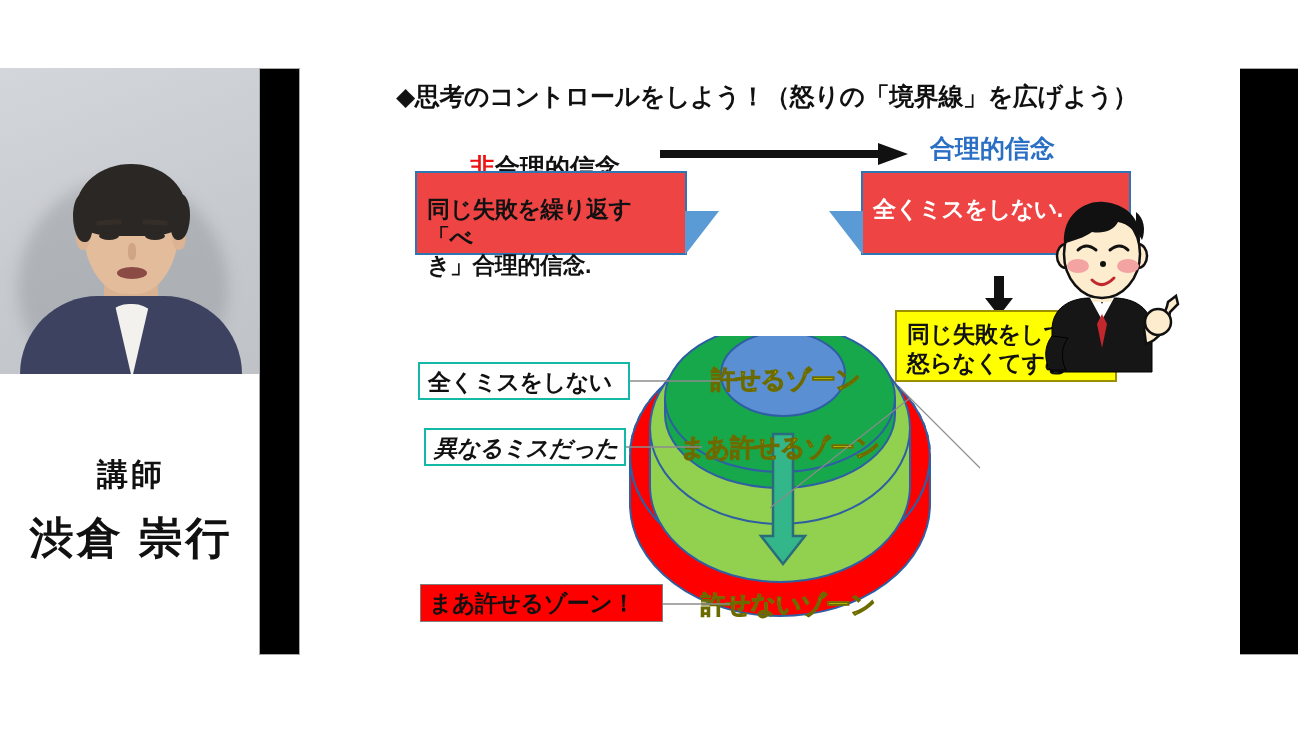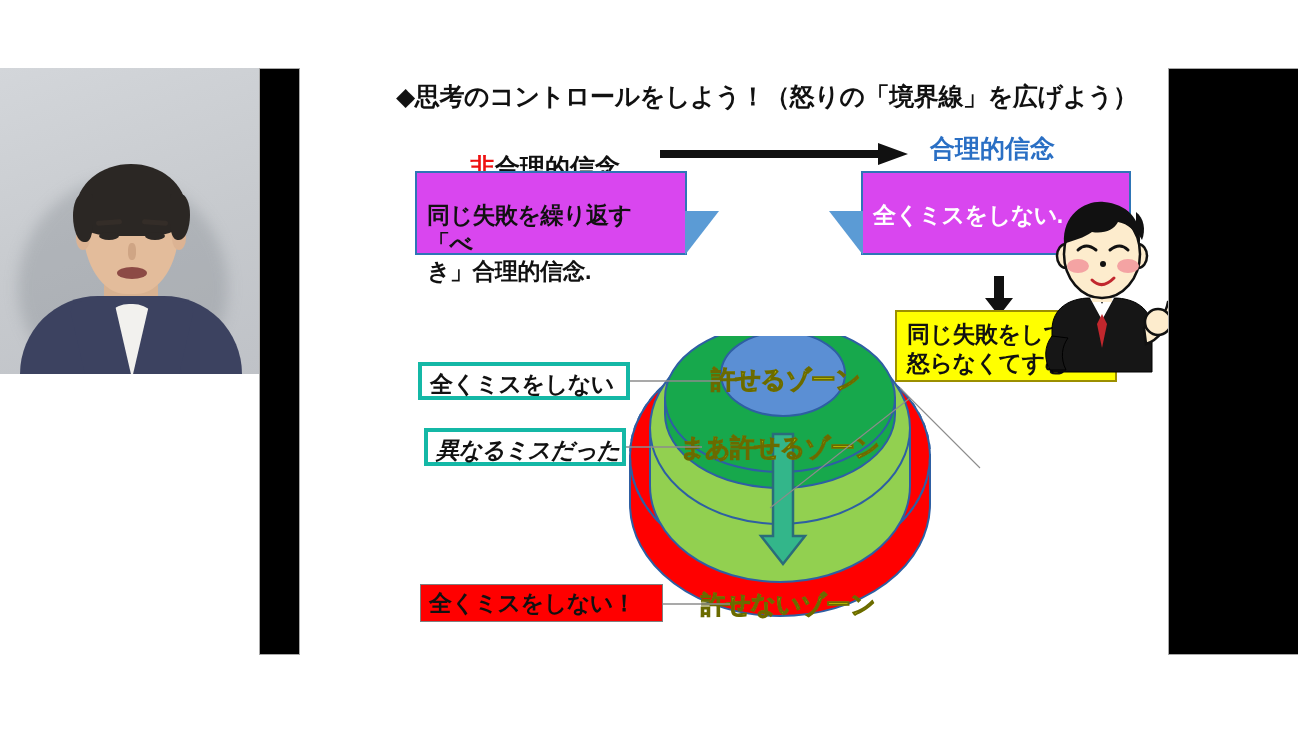--- a/index.html
+++ b/index.html
@@ -162,21 +162,21 @@
     box-sizing: border-box;
   }
   #letterbox-left  { left: 259px;  width: 41px; }
   #letterbox-right { left: 1168px; width: 130px; border-right: none; }
 
   
   #slide {
     position: absolute;
     left: 300px;
     top: 68px;
-    width: 868px;
+    width: 940px;
     height: 587px;
     background: #ffffff;
     overflow: hidden;
   }
 
   
   #slide-title {
     position: absolute;
     left: 96px;
     top: 12px;
@@ -212,27 +212,27 @@
     position: absolute;
     left: 360px;
     top: 74px;
     width: 248px;
     height: 24px;
   }
 
   
   .bubble {
     position: absolute;
-    background: #d946ef;
+    background: #ef4444;
     border: 2px solid #2e75b6;
     box-sizing: border-box;
     font-size: 23px;
     font-weight: 700;
     line-height: 1.22;
-    padding: 28px 9px 8px 10px;
+    padding: 22px 9px 8px 10px;
     letter-spacing: -0.5px;
   }
   #bubble-left {
     left: 115px; top: 103px;
     width: 272px; height: 84px;
     color: #111111;
   }
   #bubble-left .tail {
     position: absolute;
     right: -34px; bottom: -2px;
@@ -324,21 +324,21 @@
     letter-spacing: -0.5px;
   }
   #zone-label-ok      { left: 411px; top: 295px; font-size: 25px; text-align: center; }
   #zone-label-soso    { left: 380px; top: 363px; font-size: 25px; }
   #zone-label-notok   { left: 401px; top: 520px; font-size: 25px; }
 
   
   .callout {
     position: absolute;
     background: #ffffff;
-    border: 4px solid #14b8a6;
+    border: 2px solid #14b8a6;
     box-sizing: border-box;
     font-size: 23px;
     font-weight: 700;
     color: #111111;
     line-height: 36px;
     padding: 0 8px;
     letter-spacing: -0.5px;
     white-space: nowrap;
   }
   #callout-no-mistake { left: 118px; top: 294px; width: 212px; height: 38px; }
@@ -390,20 +390,24 @@
       <div class="pv-hair2"></div>
       <div class="pv-hair3"></div>
       <div class="pv-brow-l"></div>
       <div class="pv-brow-r"></div>
       <div class="pv-eye-l"></div>
       <div class="pv-eye-r"></div>
       <div class="pv-nose"></div>
       <div class="pv-mouth"></div>
     </div>
 
+    <div id="presenter-caption">
+      <div id="presenter-role">講師</div>
+      <div id="presenter-name">渋倉 崇行</div>
+    </div>
   </div>
 
   <div id="letterbox-left" class="letterbox"></div>
   <div id="letterbox-right" class="letterbox"></div>
 
   <div id="slide">
 
     <div id="slide-title">◆思考のコントロールをしよう！（怒りの「境界線」を広げよう）</div>
 
     <div id="label-irrational"><span class="hi">非</span><span>合理的信念</span></div>
@@ -461,21 +465,21 @@
     <svg id="connectors" viewBox="0 0 868 587">
       <line x1="330" y1="313" x2="420" y2="313" stroke="#8c8c8c" stroke-width="1.4"></line>
       <line x1="322" y1="379" x2="402" y2="379" stroke="#8c8c8c" stroke-width="1.4"></line>
       <line x1="363" y1="536" x2="430" y2="536" stroke="#8c8c8c" stroke-width="1.4"></line>
       <line x1="600" y1="320" x2="680" y2="400" stroke="#8c8c8c" stroke-width="1.1"></line>
       <line x1="470" y1="440" x2="610" y2="330" stroke="#8c8c8c" stroke-width="1.1"></line>
     </svg>
 
     <div id="callout-no-mistake" class="callout">全くミスをしない</div>
     <div id="callout-diff-mistake" class="callout">異なるミスだった</div>
-    <div id="callout-same-mistake">全くミスをしない！</div>
+    <div id="callout-same-mistake">まあ許せるゾーン！</div>
 
     <svg id="character" viewBox="0 0 168 190">
 
       <path d="M34 134 C34 112 52 102 72 102 L96 102 C116 102 134 112 134 134 L134 176 L34 176 Z" fill="#161616" stroke="#000" stroke-width="1"></path>
 
       <path d="M72 102 L84 124 L96 102 L88 100 L84 108 L80 100 Z" fill="#ffffff"></path>
 
       <path d="M84 118 L79 128 L84 152 L89 128 Z" fill="#c1272d"></path>
 
       <rect x="74" y="88" width="20" height="18" fill="#fdeccd"></rect>

